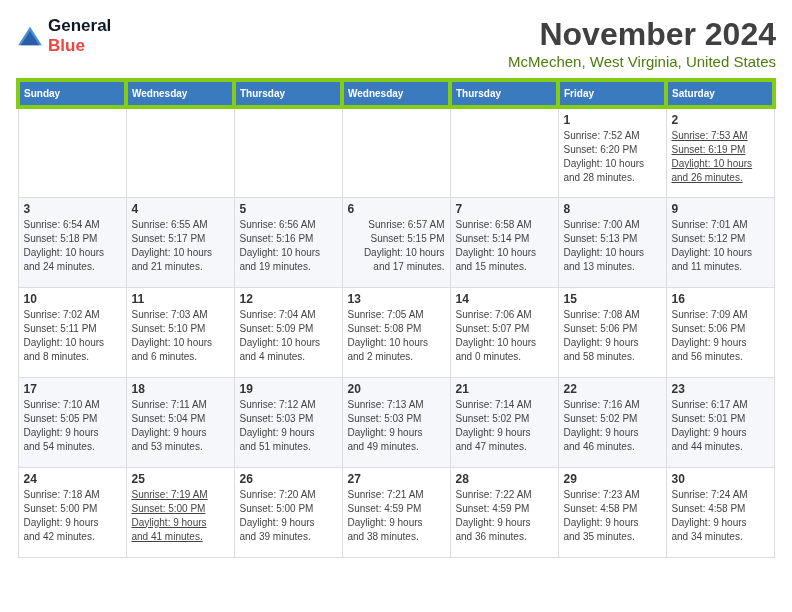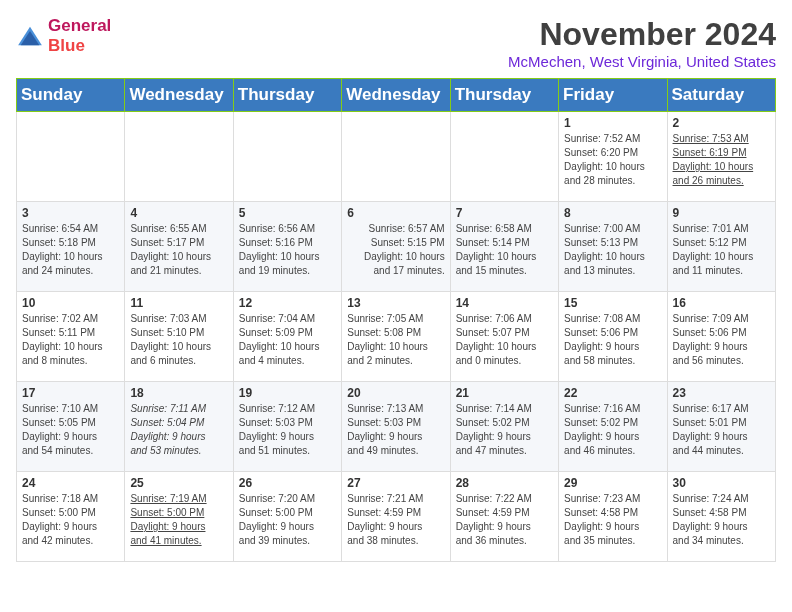--- a/index.html
+++ b/index.html
@@ -28,34 +28,34 @@
     .title-section {
       text-align: right;
     }
     .month-title {
       font-size: 32px;
       font-weight: bold;
       color: #404040;
     }
     .location-title {
       font-size: 15px;
-      color: #6d28d9;
+      color: #4d7c0f;
     }
     .calendar-table {
       width: 100%;
       border-collapse: collapse;
       table-layout: fixed;
     }
     .calendar-table th {
       background-color: #3a7abf;
       color: #fff;
       padding: 6px 4px;
-      font-size: 17px;
+      font-size: 10px;
       text-align: left;
-      border: 1px solid #84cc16;
+      border: 4px solid #84cc16;
     }
     .calendar-table td {
       border: 1px solid #ddd;
       vertical-align: top;
       padding: 4px 5px;
       font-size: 10.5px;
       color: #333;
       min-height: 80px;
       height: 90px;
       background: #fff;
@@ -81,21 +81,21 @@
 </head>
 <body>
 
 <div class="header-section">
   <div class="logo">
     <svg class="logo-icon" viewBox="0 0 32 26" xmlns="http://www.w3.org/2000/svg">
       <polygon points="16,2 30,24 2,24" fill="#4a90d9"></polygon>
       <polygon points="16,7 27,24 5,24" fill="#2a5fa8"></polygon>
     </svg>
     <div>
-      <span style="font-size:17px;font-weight:bold;color:#be185d;">General</span><br>
+      <span style="font-size:17px;font-weight:bold;color:#0f172a;">General</span><br>
       <span style="font-size:17px;font-weight:bold;color:#ef4444;">Blue</span>
     </div>
   </div>
   <div class="title-section">
     <div class="month-title">November 2024</div>
     <div class="location-title">McMechen, West Virginia, United States</div>
   </div>
 </div>
 
 <table class="calendar-table">
@@ -237,21 +237,21 @@
       <tr>
         <td>
           <span class="day-number">17</span>
           <div class="day-info" style="white-space: pre-line;">Sunrise: 7:10 AM
 Sunset: 5:05 PM
 Daylight: 9 hours
 and 54 minutes.</div>
         </td>
         <td>
           <span class="day-number">18</span>
-          <div class="day-info" style="white-space: pre-line; font-style: italic;">Sunrise: 7:11 AM
+          <div class="day-info" style="white-space: pre-line;">Sunrise: 7:11 AM
 Sunset: 5:04 PM
 Daylight: 9 hours
 and 53 minutes.</div>
         </td>
         <td>
           <span class="day-number">19</span>
           <div class="day-info" style="white-space: pre-line;">Sunrise: 7:12 AM
 Sunset: 5:03 PM
 Daylight: 9 hours
 and 51 minutes.</div>

